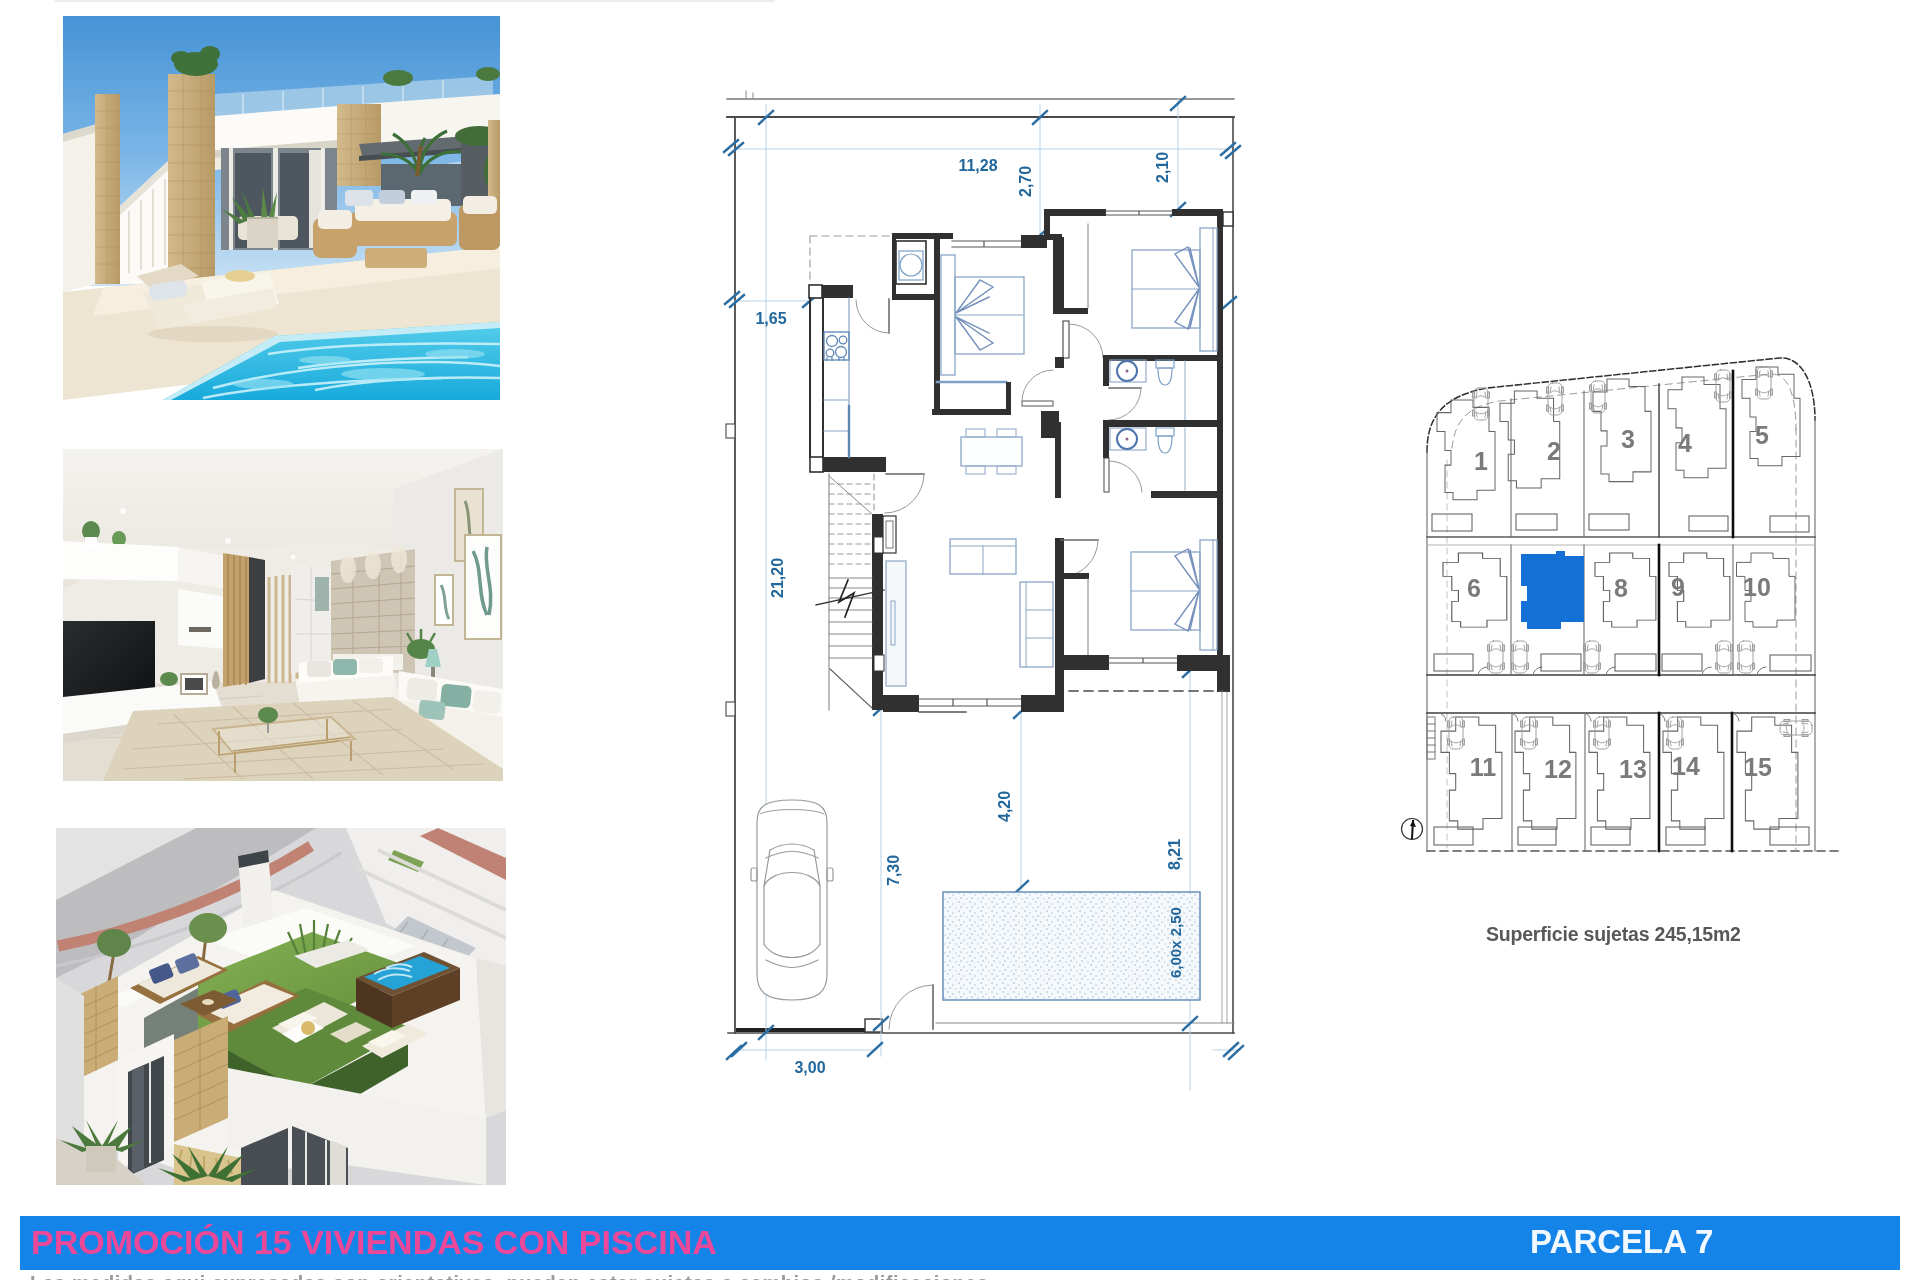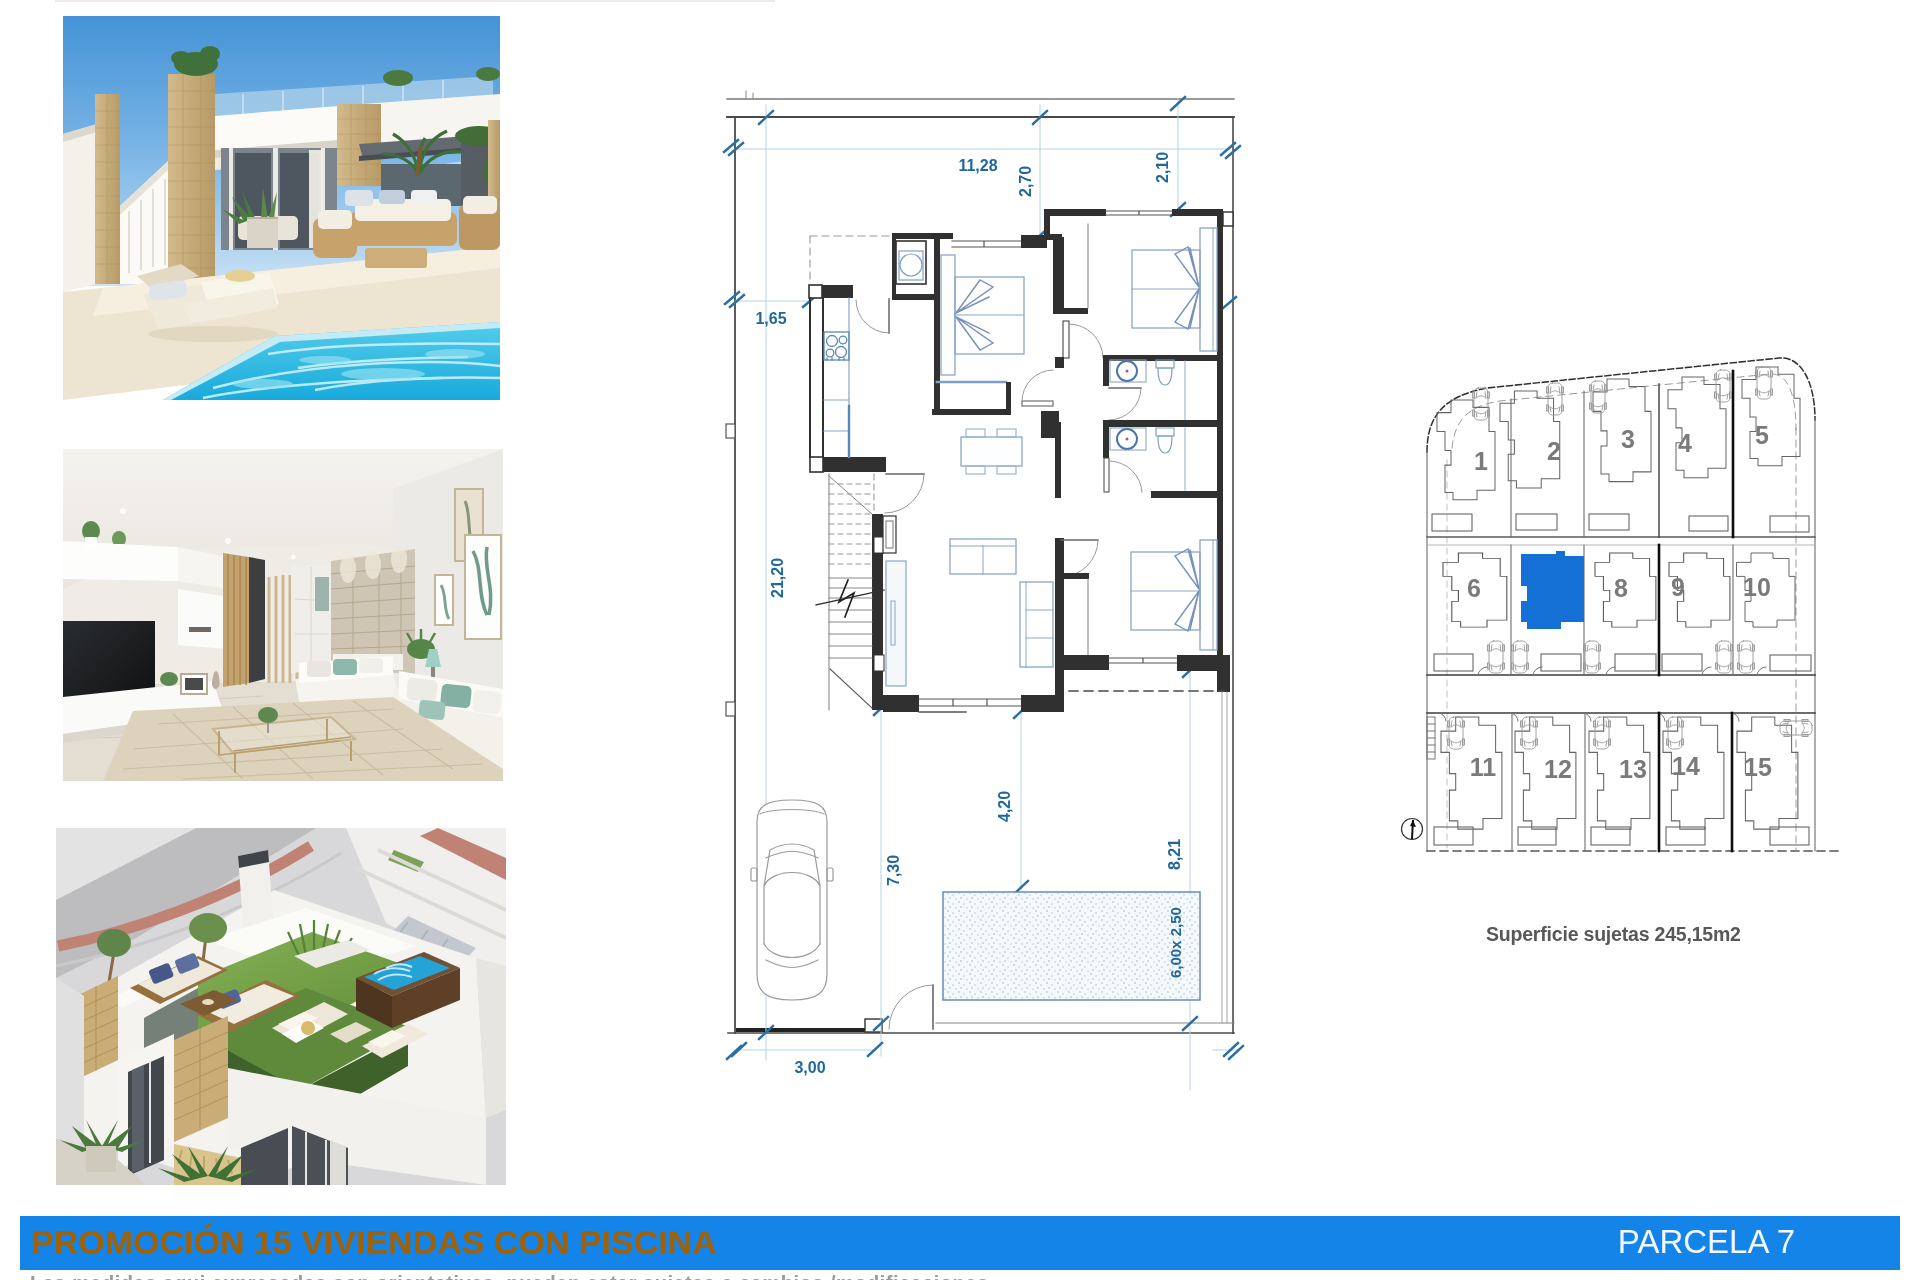--- a/index.html
+++ b/index.html
@@ -984,17 +984,17 @@
 
 <text x="1758" y="776">15</text>
 </g>
 </g>
 </svg>
 
 <div class="abs" style="left:1486px;top:923px;font-size:19.5px;font-weight:700;color:#585858;letter-spacing:-0.2px;">Superficie sujetas 245,15m2</div>
 
 <div class="abs" style="left:20px;top:1216px;width:1880px;height:54px;background:#1584e8;"></div>
 
-<div class="abs" style="left:31px;top:1223px;font-size:34px;font-weight:700;color:#a16207;">PROMOCIÓN 15 VIVIENDAS CON PISCINA</div>
-
-<div class="abs" style="left:1530px;top:1223px;width:353px;text-align:center;font-size:33px;font-weight:400;color:#f2f8ff;">PARCELA 7</div>
+<div class="abs" style="left:31px;top:1223px;font-size:34px;font-weight:700;color:#ec4899;">PROMOCIÓN 15 VIVIENDAS CON PISCINA</div>
+
+<div class="abs" style="left:1530px;top:1223px;width:353px;text-align:left;font-size:33px;font-weight:700;color:#f2f8ff;">PARCELA 7</div>
 
 <div class="abs" style="left:30px;top:1272px;font-size:20px;font-weight:700;color:#9a9a9a;letter-spacing:0.5px;">Las medidas aqui expresadas son  orientativas, pueden  estar sujetas a cambios /modificaciones</div>
 
 </body></html>

